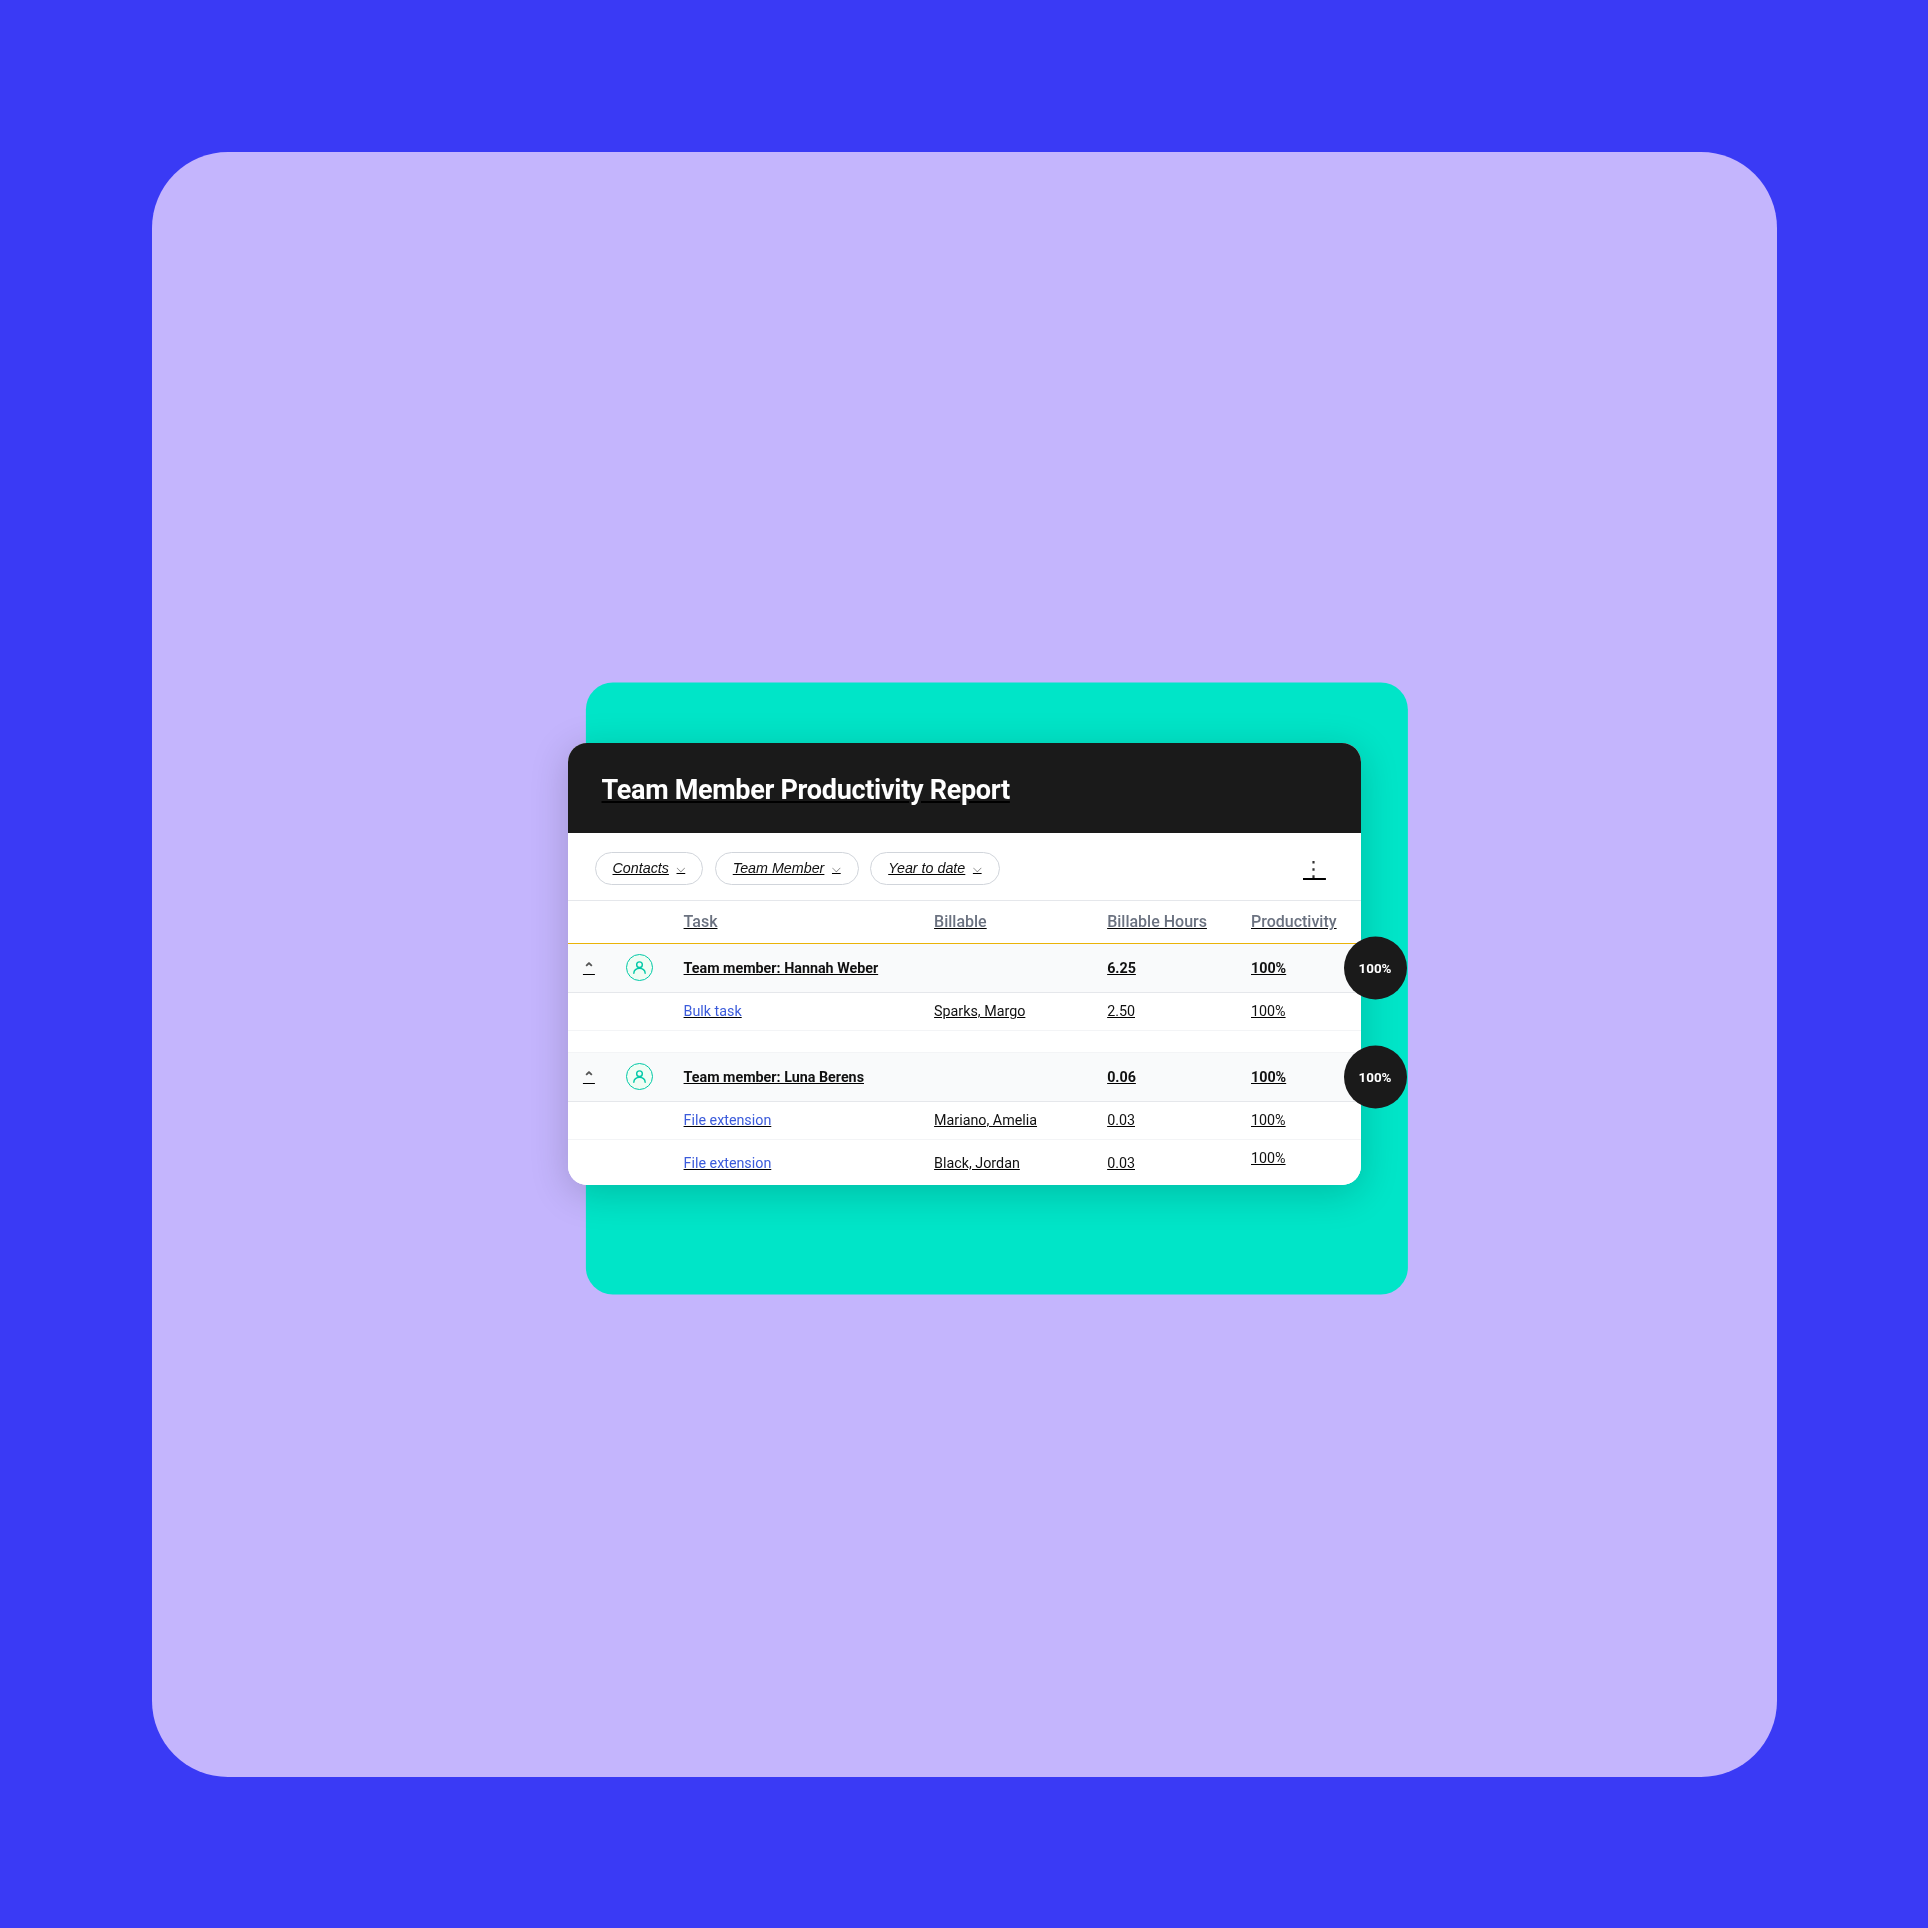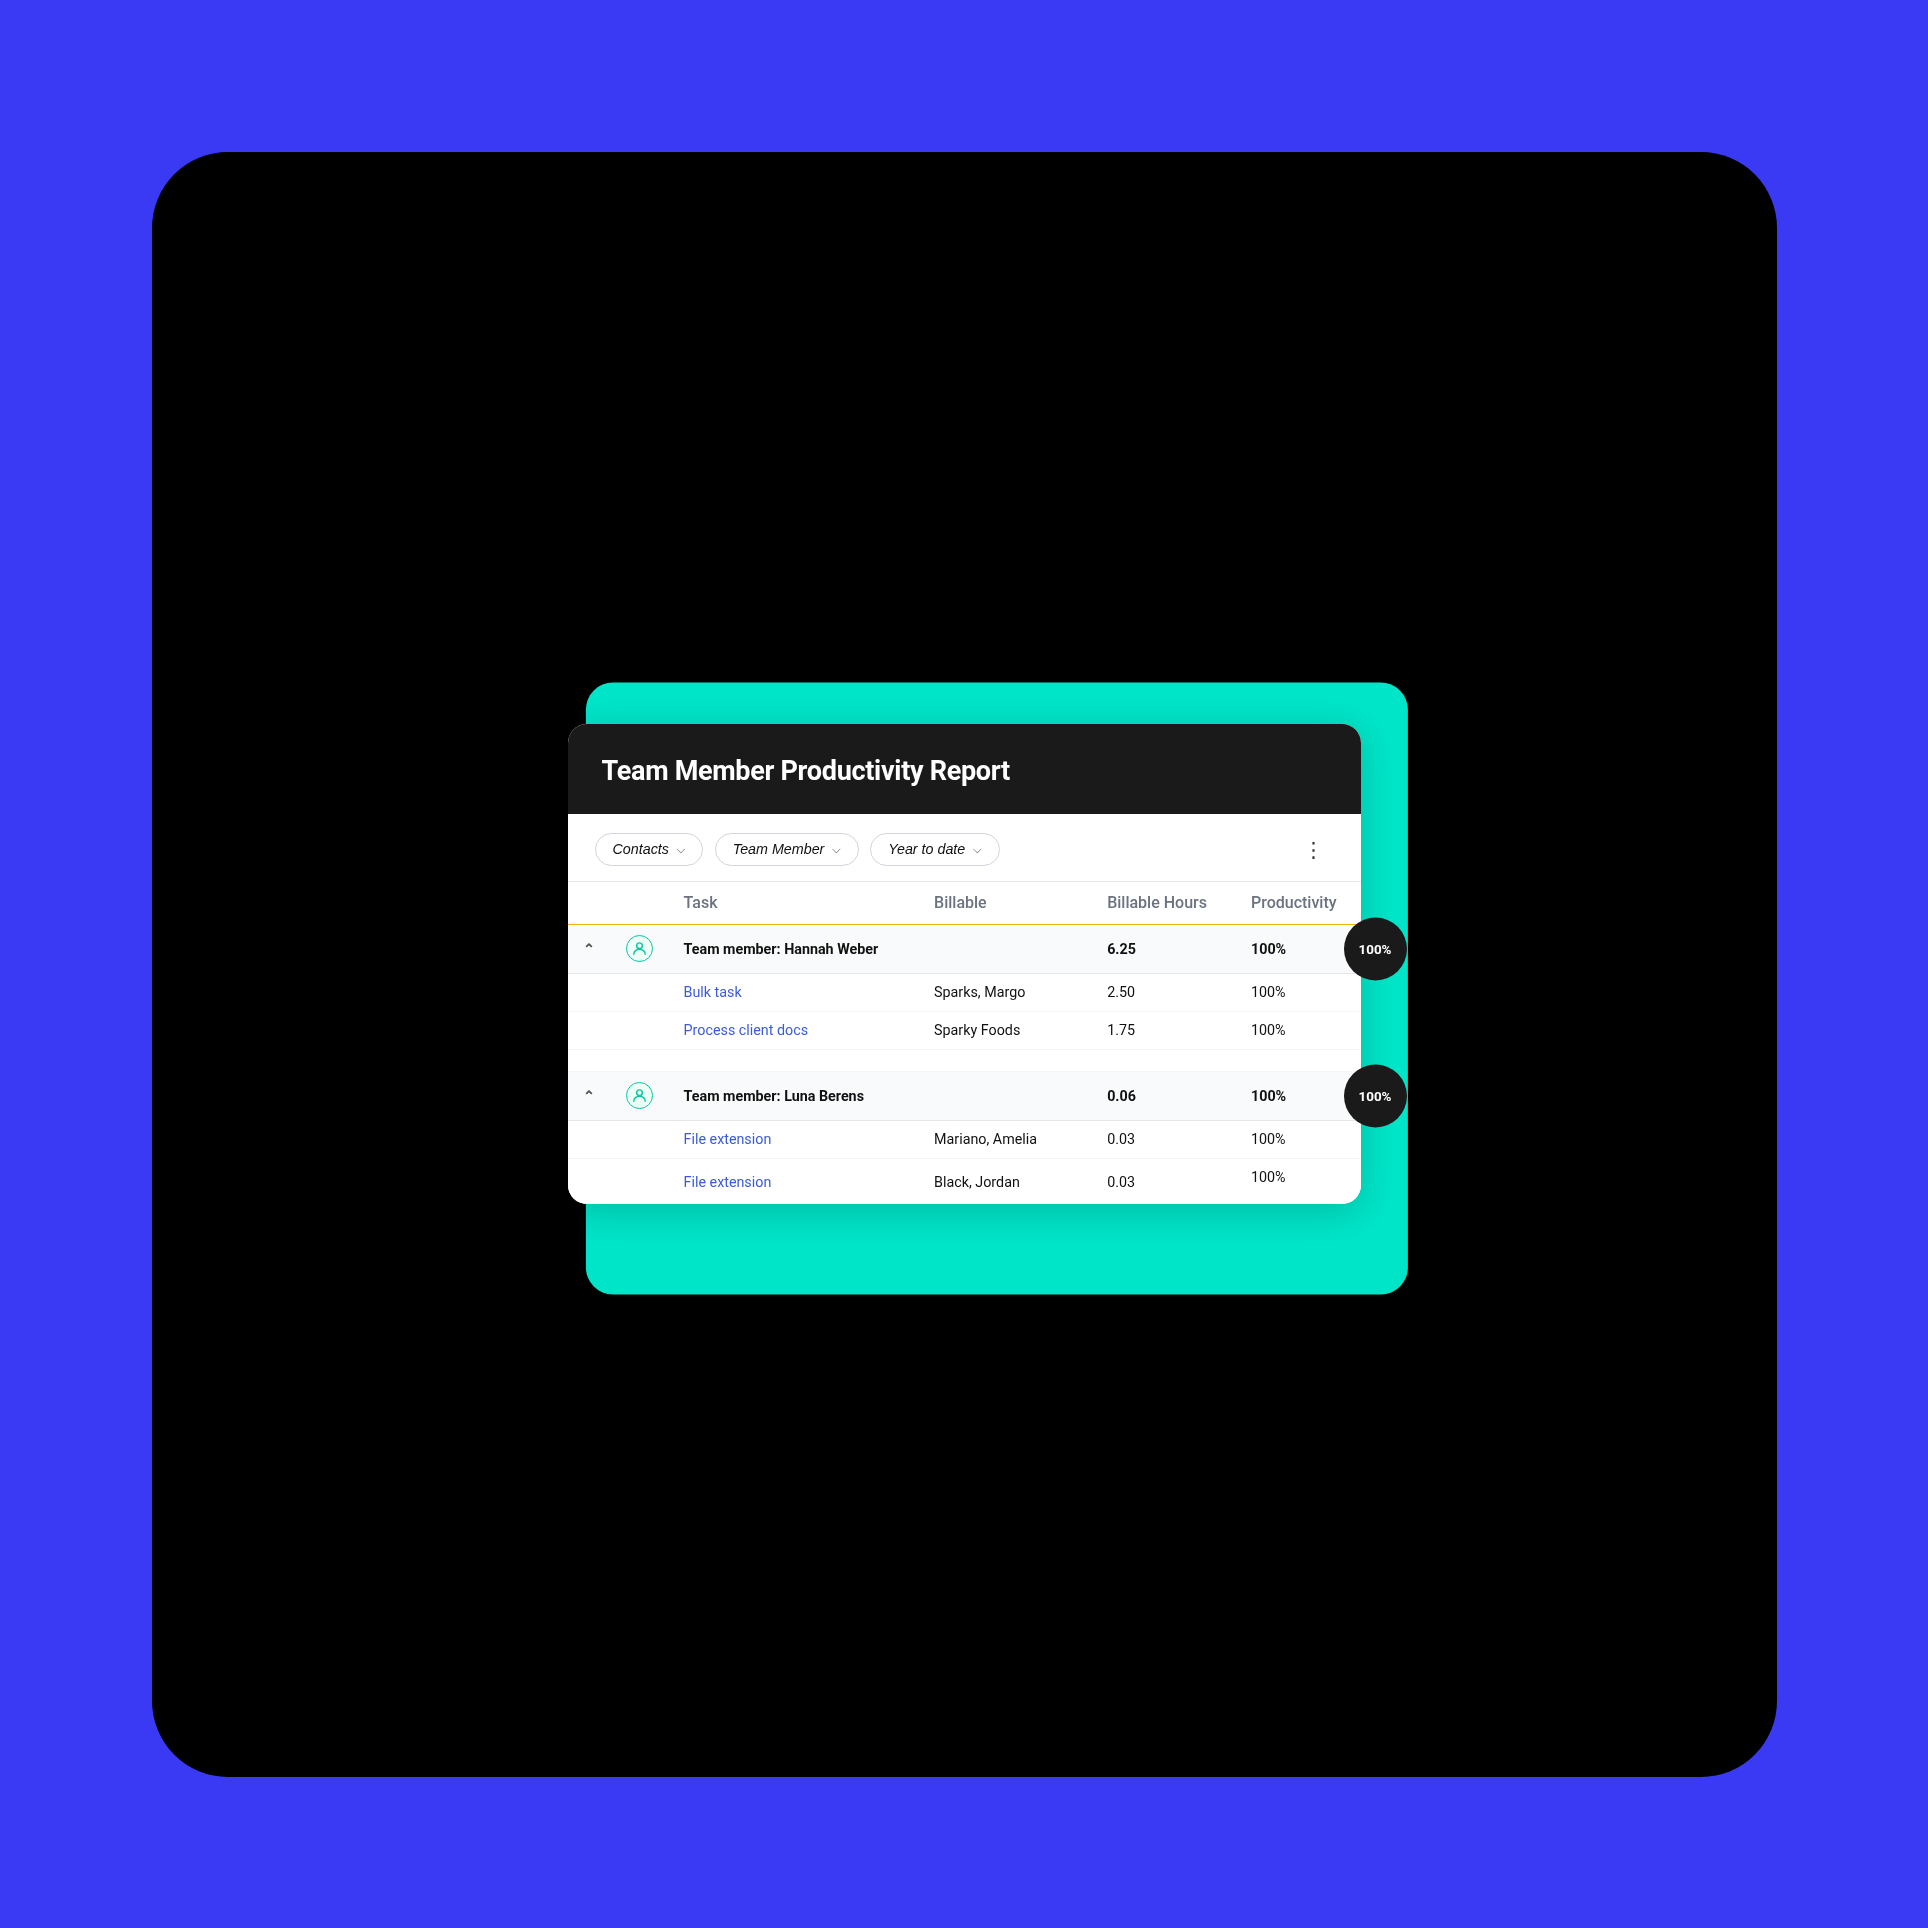--- a/index.html
+++ b/index.html
@@ -10,26 +10,27 @@
       background: #3a3af5;
       display: flex;
       align-items: center;
       justify-content: center;
       font-family: -apple-system, BlinkMacSystemFont, 'Segoe UI', Roboto, sans-serif;
     }
 
     .page-bg {
       width: 1625px;
       height: 1625px;
-      background: #000000;
+      background: #c4b5fd;
       border-radius: 76px;
       display: flex;
       align-items: center;
       justify-content: center;
       position: relative;
+      text-decoration: underline;
     }
 
     
     .card-glow {
       position: absolute;
       width: 822px;
       height: 612px;
       background: #00e5c8;
       border-radius: 27px;
       top: 50%;
@@ -274,30 +275,20 @@
             <tr>
               <td></td>
               <td></td>
               <td>
                 <a class="task-link" href="#">Bulk task</a>
               </td>
               <td>Sparks, Margo</td>
               <td>2.50</td>
               <td>100%</td>
             </tr>
-            <tr>
-              <td></td>
-              <td></td>
-              <td>
-                <a class="task-link" href="#">Process client docs</a>
-              </td>
-              <td>Sparky Foods</td>
-              <td>1.75</td>
-              <td>100%</td>
-            </tr>
 
             <tr style="height:9.6px;">
                 <td colspan="6"></td>
               </tr>
 
             <tr class="group-row">
               <td class="chevron-cell">⌃</td>
               <td class="avatar-cell">
                 <div class="avatar-icon">
                   <svg viewBox="0 0 24 24" fill="none" xmlns="http://www.w3.org/2000/svg">

